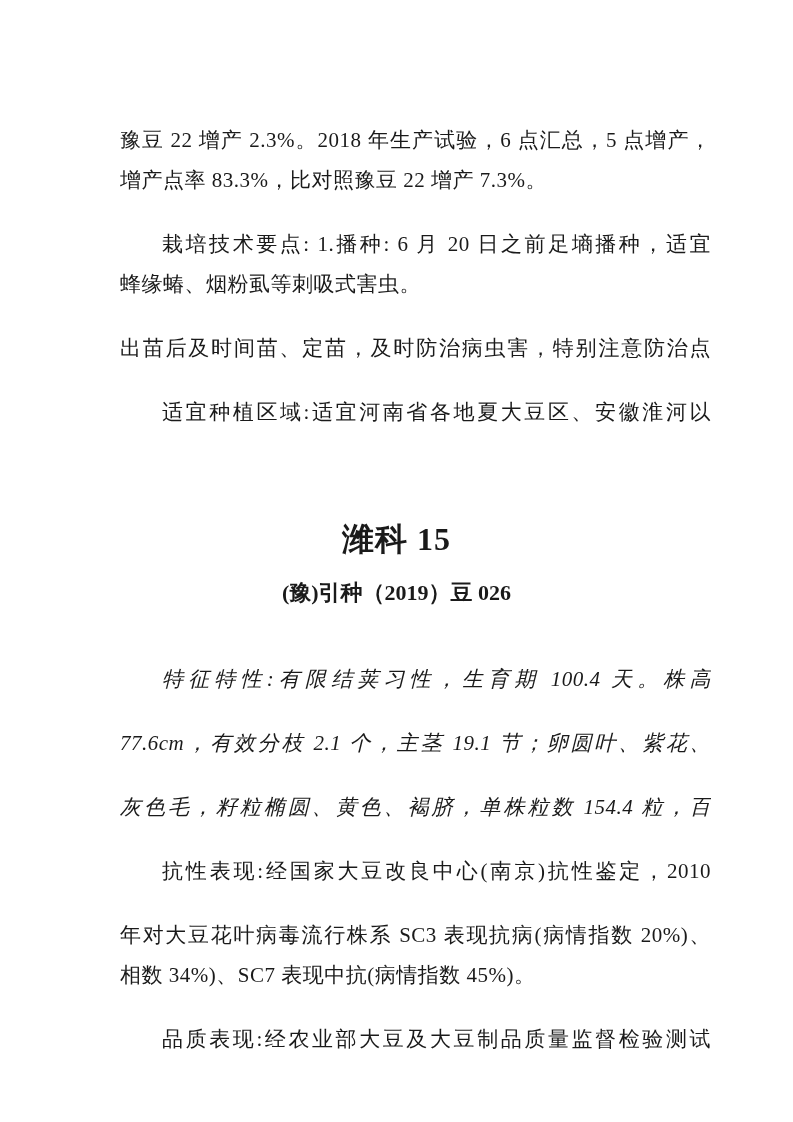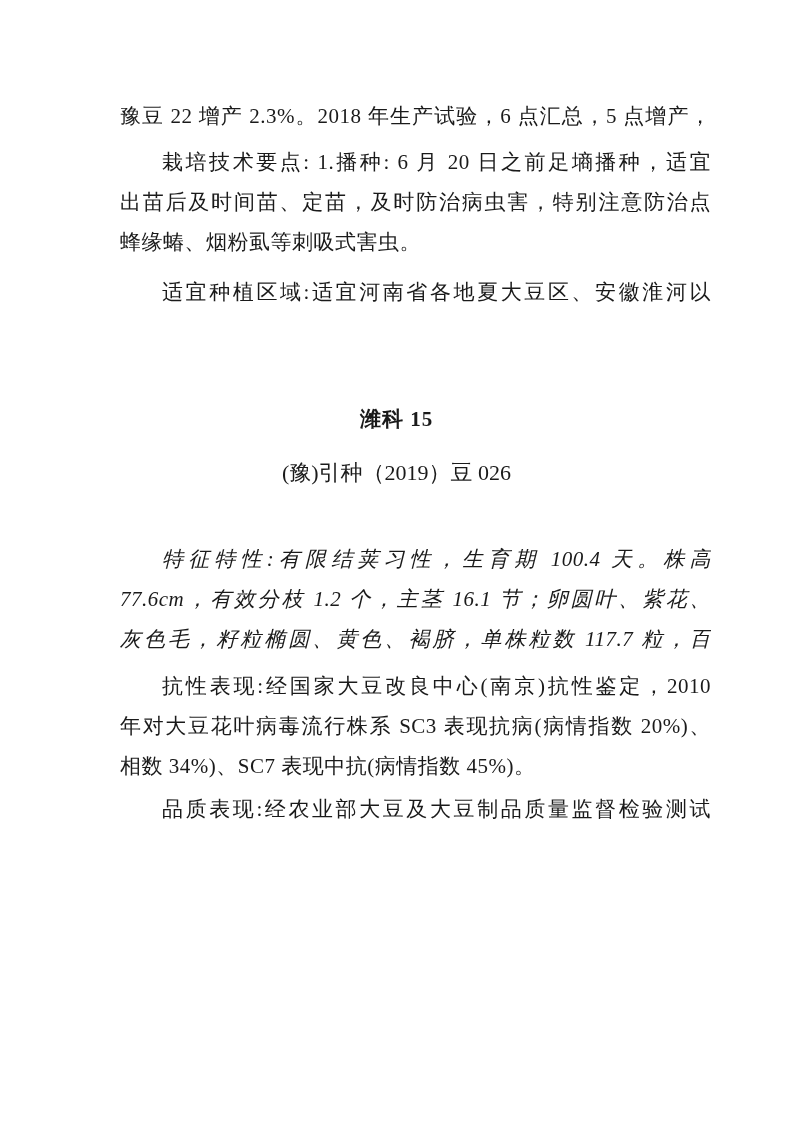--- a/index.html
+++ b/index.html
@@ -28,76 +28,78 @@
     line-height: 40px;
     white-space: nowrap;
     overflow: hidden;
     letter-spacing: 0.5px;
   }
   
   .jf {
     white-space: normal;
     text-align: justify;
     text-align-last: justify;
+    margin-top: 24px;
   }
   .ind { text-indent: 42px; }
 
   .mt-cult    { margin-top: 6px; }
   .mt-region  { margin-top: 10px; }
   .mt-traits  { margin-top: 49px; font-style: italic; }
   .mt-resist  { margin-top: 7px; }
   .mt-quality { margin-top: 3px; }
 
   .title {
     margin: 85px 0 0 0;
     width: 793px;
     height: 44px;
     line-height: 44px;
     text-align: center;
-    font-size: 21px;
+    font-size: 32px;
     font-weight: bold;
     letter-spacing: 1px;
   }
   .subtitle {
     margin: 15px 0 0 0;
     width: 793px;
     height: 34px;
     line-height: 34px;
     text-align: center;
     font-size: 22px;
-    font-weight: normal;
+    font-weight: bold;
   }
 </style>
 </head>
 <body>
 
 <div class="page">
 
   <section class="para">
     <div class="ln jf">豫豆 22 增产 2.3%。2018 年生产试验，6 点汇总，5 点增产，</div>
+    <div class="ln">增产点率 83.3%，比对照豫豆 22 增产 7.3%。</div>
   </section>
 
   <section class="para mt-cult">
     <div class="ln jf ind">栽培技术要点: 1.播种: 6 月 20 日之前足墒播种，适宜</div>
+    <div class="ln">蜂缘蝽、烟粉虱等刺吸式害虫。</div>
     <div class="ln jf">出苗后及时间苗、定苗，及时防治病虫害，特别注意防治点</div>
-    <div class="ln">蜂缘蝽、烟粉虱等刺吸式害虫。</div>
   </section>
 
   <section class="para mt-region">
     <div class="ln jf ind">适宜种植区域:适宜河南省各地夏大豆区、安徽淮河以</div>
   </section>
 
   <h1 class="title">潍科 15</h1>
 
   <h2 class="subtitle">(豫)引种（2019）豆 026</h2>
 
   <section class="para mt-traits">
     <div class="ln jf ind">特征特性:有限结荚习性，生育期 100.4 天。株高</div>
-    <div class="ln jf">77.6cm，有效分枝 1.2 个，主茎 16.1 节；卵圆叶、紫花、</div>
-    <div class="ln jf">灰色毛，籽粒椭圆、黄色、褐脐，单株粒数 117.7 粒，百</div>
+    <div class="ln jf">77.6cm，有效分枝 2.1 个，主茎 19.1 节；卵圆叶、紫花、</div>
+    <div class="ln jf">灰色毛，籽粒椭圆、黄色、褐脐，单株粒数 154.4 粒，百</div>
   </section>
 
   <section class="para mt-resist">
     <div class="ln jf ind">抗性表现:经国家大豆改良中心(南京)抗性鉴定，2010</div>
     <div class="ln jf">年对大豆花叶病毒流行株系 SC3 表现抗病(病情指数 20%)、</div>
     <div class="ln">相数 34%)、SC7 表现中抗(病情指数 45%)。</div>
   </section>
 
   <section class="para mt-quality">
     <div class="ln jf ind">品质表现:经农业部大豆及大豆制品质量监督检验测试</div>

